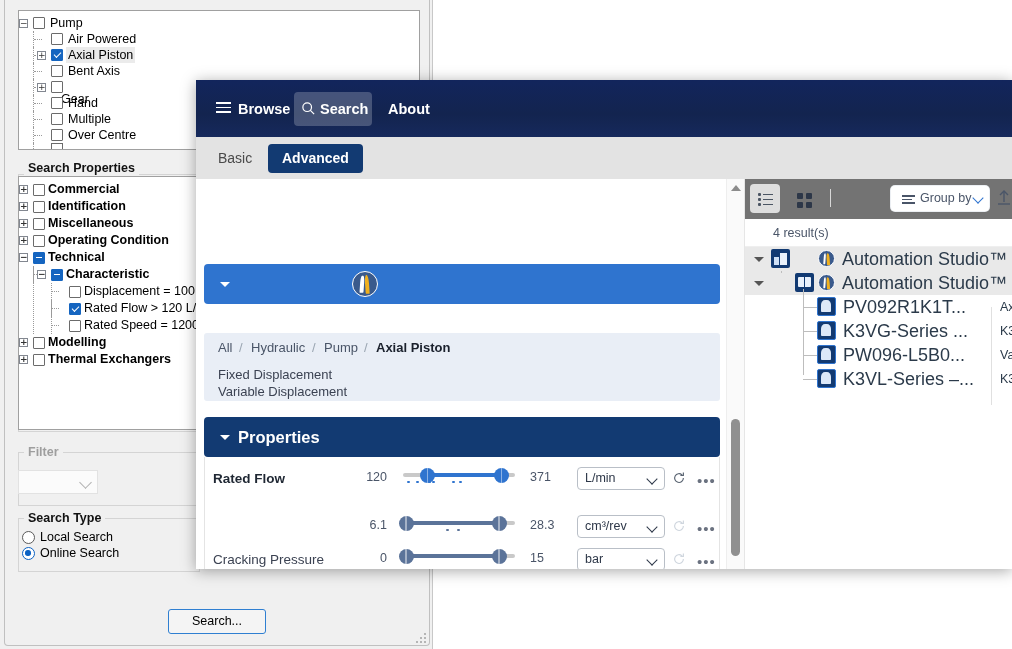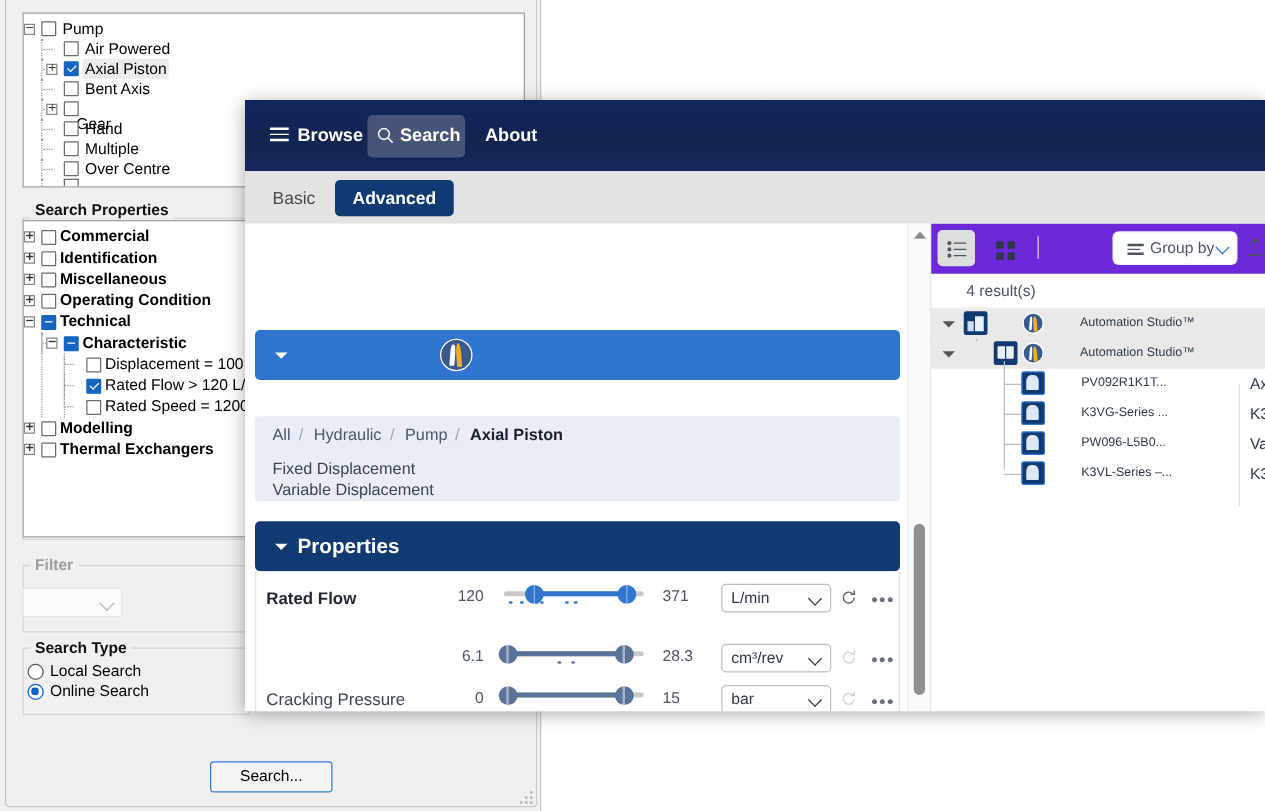--- a/index.html
+++ b/index.html
@@ -165,21 +165,21 @@
   
   #lp-scroll{position:absolute;left:530px;top:99px;width:17px;height:390px;background:#fafafa;
     border-left:1px solid #eee;}
   #lp-scroll .arrow-up{position:absolute;left:4px;top:6px;width:0;height:0;
     border-left:5px solid transparent;border-right:5px solid transparent;border-bottom:6px solid #8c8c8c;}
   #lp-thumb{position:absolute;left:4px;top:240px;width:9px;height:137px;background:#909090;border-radius:5px;}
 
   
   #right-pane{position:absolute;left:548px;top:99px;width:268px;height:390px;background:#fff;
     border-left:1px solid #e6e6e6;}
-  #rp-toolbar{position:absolute;left:0;top:0;width:268px;height:40px;background:#6d28d9;}
+  #rp-toolbar{position:absolute;left:0;top:0;width:268px;height:40px;background:#737373;}
   #view-list-btn{position:absolute;left:5px;top:5px;width:30px;height:29px;background:#dedede;border-radius:4px;}
   #view-grid-btn{position:absolute;left:43px;top:5px;width:30px;height:29px;border-radius:4px;}
   .listico i{position:absolute;background:#4b5563;}
   .gridico i{position:absolute;background:#2d3748;width:6px;height:6px;border-radius:1px;}
   #tb-sep{position:absolute;left:85px;top:10px;width:1px;height:18px;background:#d8d8d8;}
   #groupby-btn{position:absolute;left:146px;top:7px;width:98px;height:25px;background:#fff;
     border-radius:4px;box-shadow:0 0 0 1px #eceff3;}
   #groupby-btn .gb-lines i{position:absolute;left:0;height:1.5px;background:#4a5568;}
   #groupby-btn .gb-label{position:absolute;left:29px;top:0;height:25px;line-height:25px;
     font-size:12.5px;color:#4a5568;}
@@ -190,21 +190,21 @@
   #result-count{position:absolute;left:0;top:40px;width:268px;height:28px;
     line-height:28px;padding-left:28px;box-sizing:border-box;font-size:12.5px;color:#4a5568;
     border-bottom:1px solid #efefef;}
 
   .rrow{position:absolute;left:0;width:268px;height:24px;}
   .rrow.grp{background:#e9e9e9;}
   .rcaret{position:absolute;width:0;height:0;border-left:5px solid transparent;
     border-right:5px solid transparent;border-top:5px solid #555;}
   .rconn{position:absolute;background:#bdbdbd;}
   .ricon{position:absolute;width:19px;height:19px;border-radius:2px;box-sizing:border-box;}
-  .rlabel{position:absolute;font-size:10px;color:#2b3a4a;white-space:nowrap;line-height:24px;margin-left:22px;}
+  .rlabel{position:absolute;font-size:18px;color:#2b3a4a;white-space:nowrap;line-height:24px;}
   .rdesc{position:absolute;font-size:12.5px;color:#2b3a4a;white-space:nowrap;line-height:24px;}
   #rp-col-sep{position:absolute;left:246px;top:128px;width:1px;height:98px;background:#e0e0e0;}
 </style>
 </head>
 <body>
 
 <div id="bg-pane"></div>
 <div id="bg-pane-border"></div>
 
 <div id="legacy-window">

